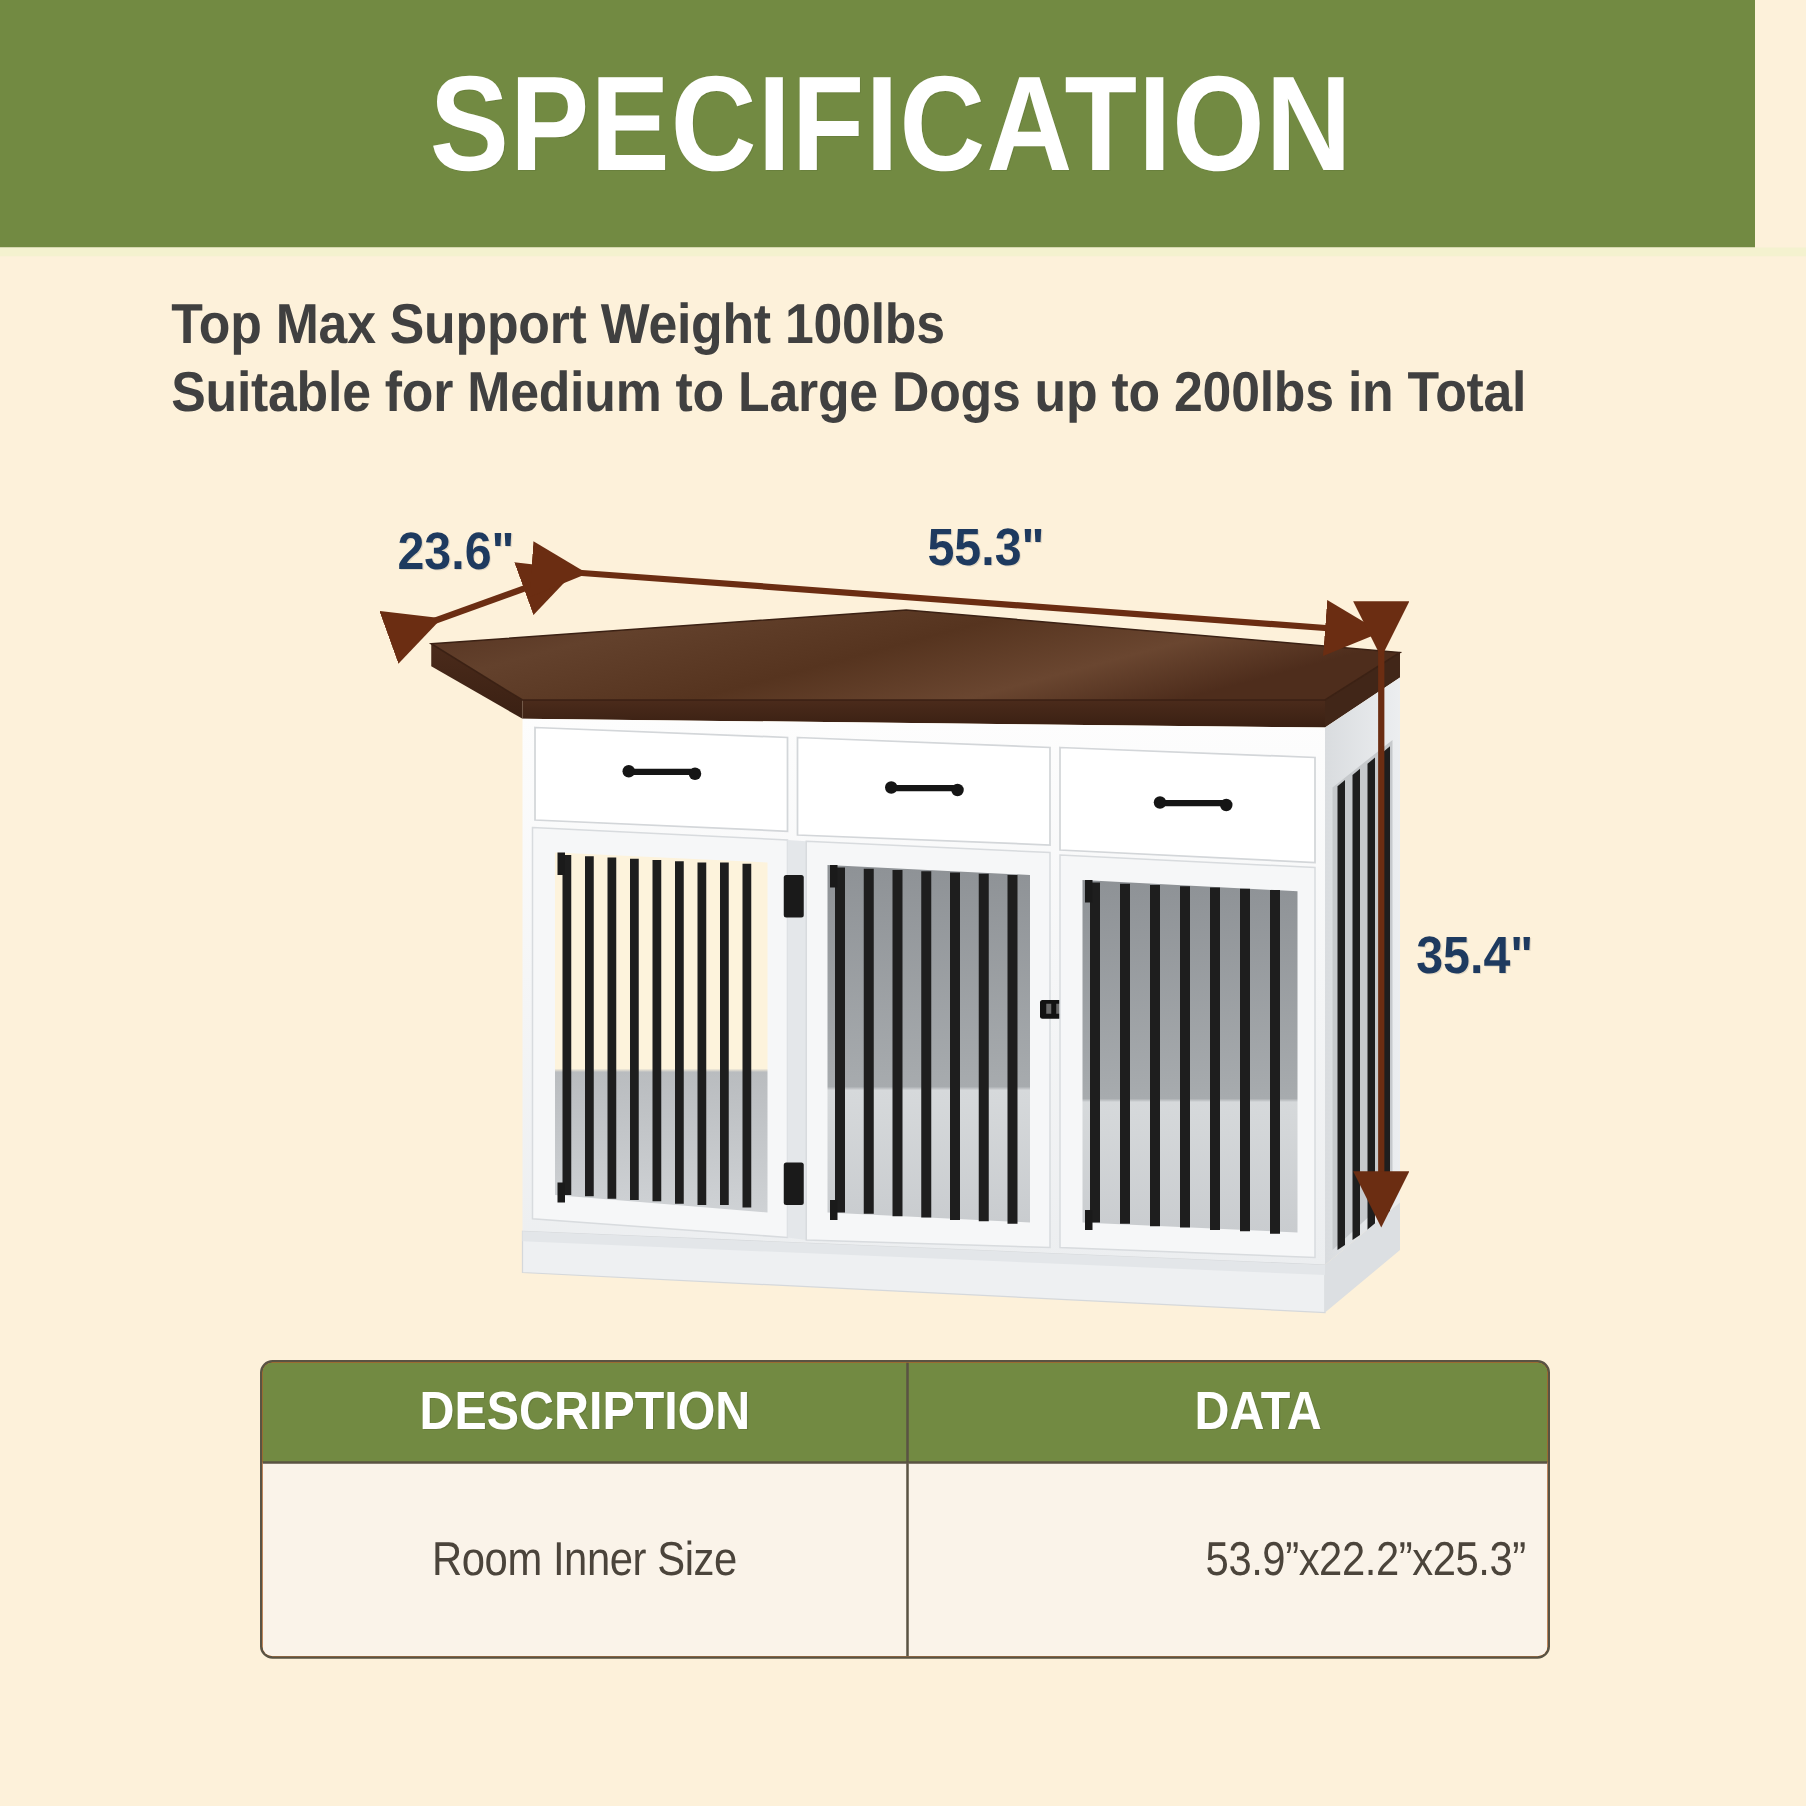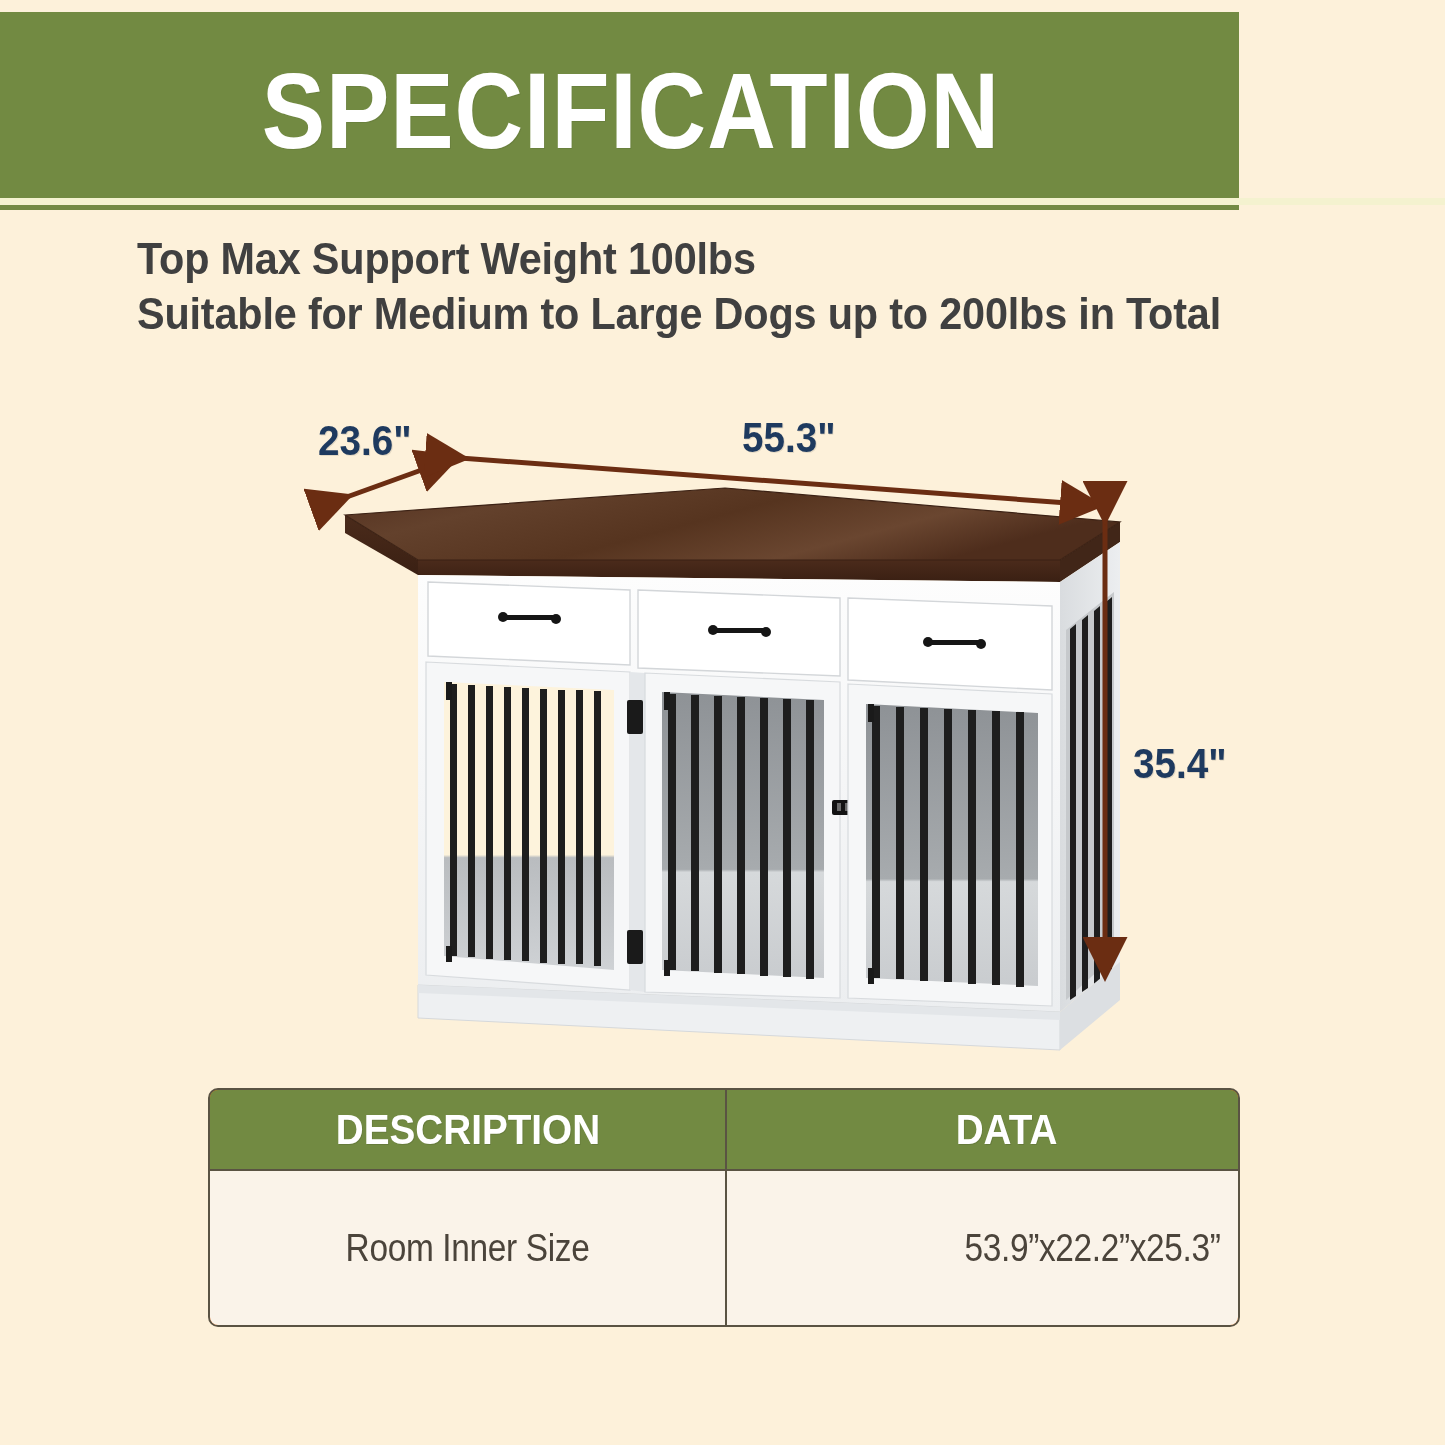--- a/index.html
+++ b/index.html
@@ -5,23 +5,23 @@
   * { margin:0; padding:0; box-sizing:border-box; }
   html,body{ background:#fdf1da; }
   body{
     width:1445px; height:1445px;
     font-family:"Liberation Sans", sans-serif;
     position:relative; overflow:hidden;
   }
 
   
   .header{
-    position:absolute; left:0; top:0; width:1239px; height:198px;
+    position:absolute; left:0; top:0; width:1404px; height:198px;
     background:#728a42;
-    display:flex; align-items:center; justify-content:center;margin-top:12px;
+    display:flex; align-items:center; justify-content:center;
   }
   .header-title{
     color:#ffffff;
     font-size:108px;
     font-weight:bold;
     letter-spacing:1px;
     transform:scaleX(0.88);
     transform-origin:center;
     text-shadow:1px 1px 0 rgba(0,0,0,0.07);
     line-height:1;

